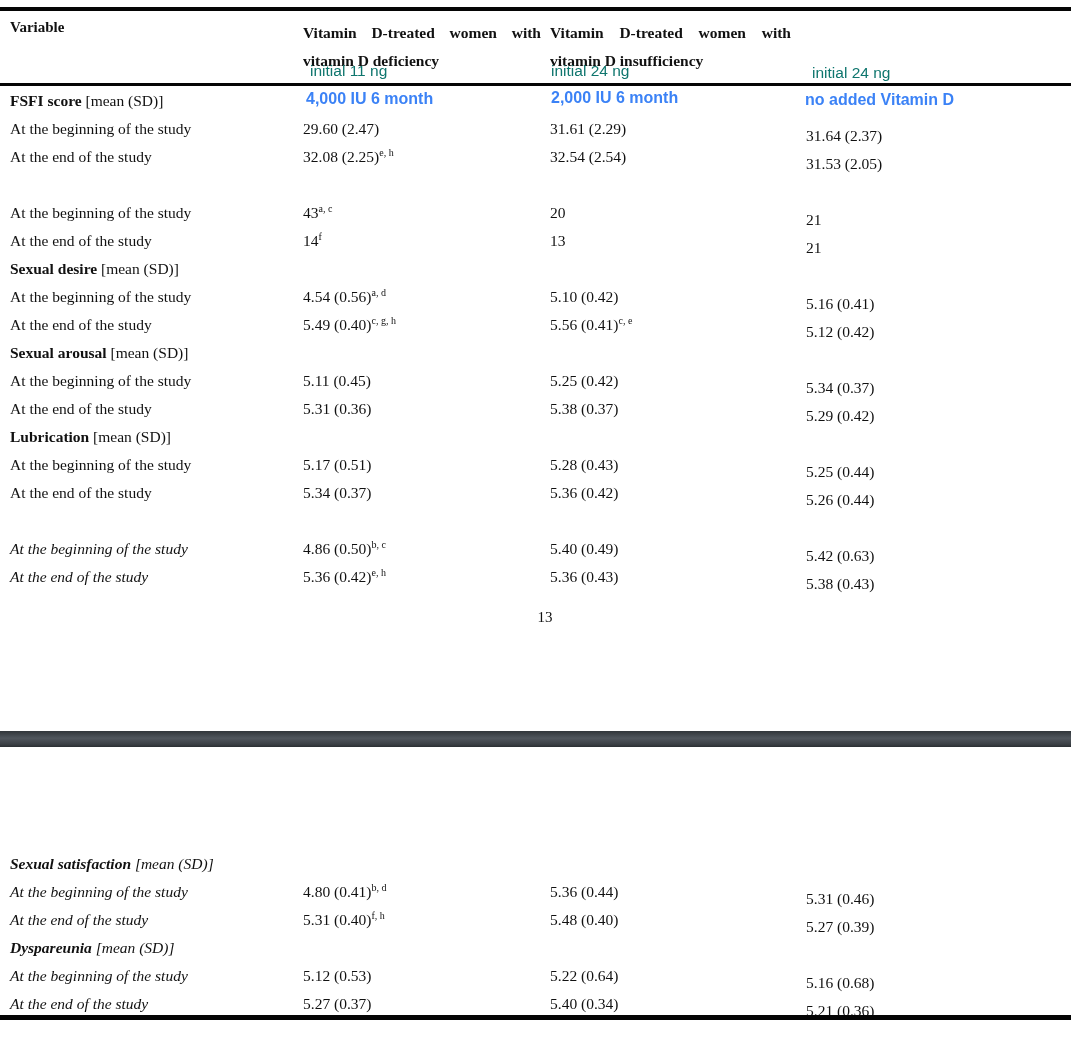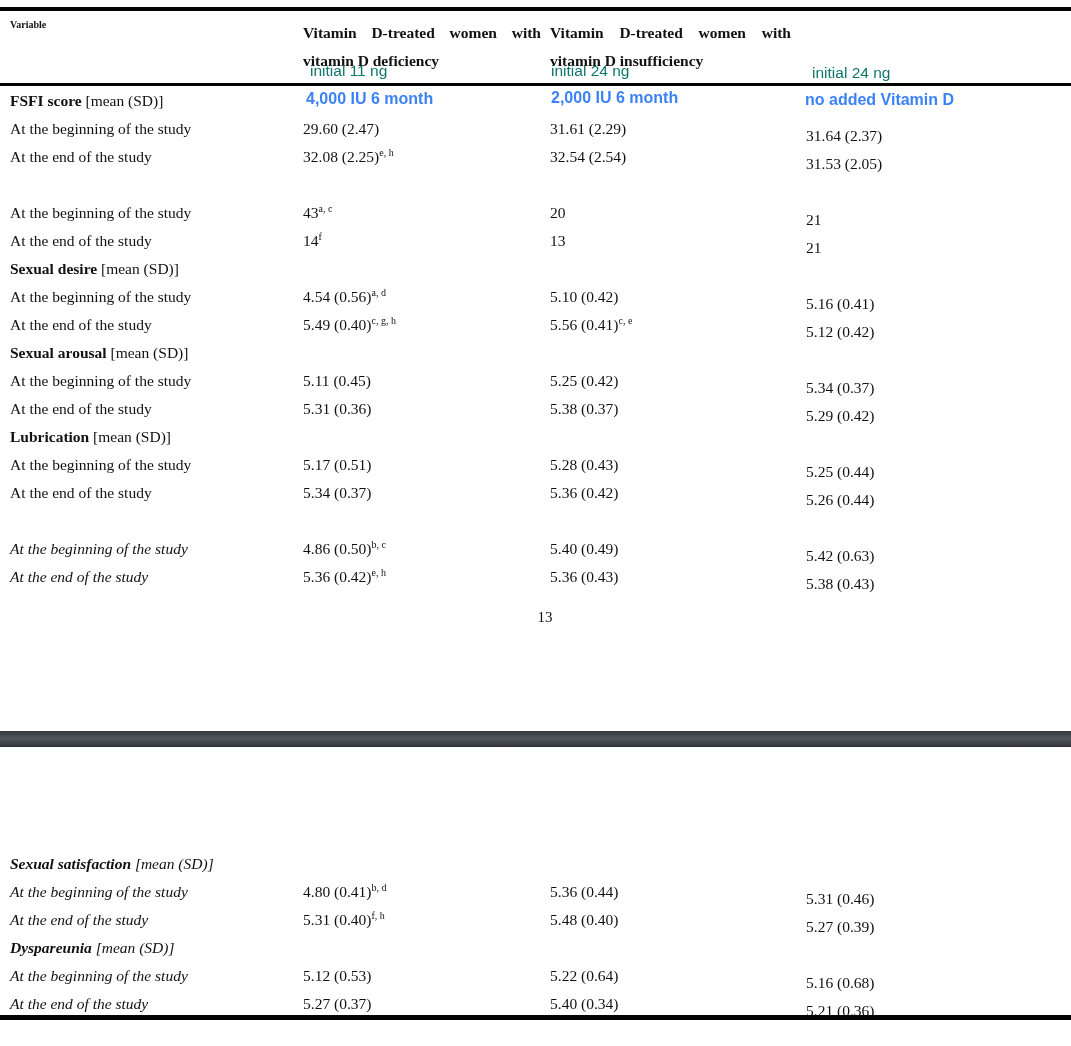--- a/index.html
+++ b/index.html
@@ -4,21 +4,21 @@
 <style>
   html,body{margin:0;padding:0;background:#ffffff;}
   #page{position:relative;width:1071px;height:1046px;background:#ffffff;overflow:hidden;
         font-family:"Liberation Serif",serif;color:#111;}
   .rule{position:absolute;left:0;width:1071px;background:#050505;}
   #rule-top{top:7px;height:4px;}
   #rule-header{top:83px;height:3px;}
   #rule-bottom{top:1015px;height:5px;}
   #band{position:absolute;left:0;top:731px;width:1071px;height:16px;
         background:linear-gradient(180deg,#31363a 0%,#50565d 45%,#3c4146 82%,#2b2f33 100%);}
-  .hvar{position:absolute;left:10px;top:19px;font-weight:bold;font-size:10px;}
+  .hvar{position:absolute;left:10px;top:19px;font-weight:bold;font-size:15px;}
   .hcol{position:absolute;top:19px;font-weight:bold;font-size:15.5px;line-height:28px;
         text-align:justify;text-justify:inter-word;}
   #hcol1{left:303px;width:238px;}
   #hcol2{left:550px;width:241px;}
   #hcol3{left:805px;width:256px;}
   .row{position:absolute;left:0;width:1071px;height:28px;font-size:15.5px;white-space:nowrap;}
   .row .lbl{position:absolute;left:10px;text-align:right;}
   .row .c1{position:absolute;left:303px;}
   .row .c2{position:absolute;left:550px;}
   .row .c3{position:absolute;left:806px;margin-top:7px;}

